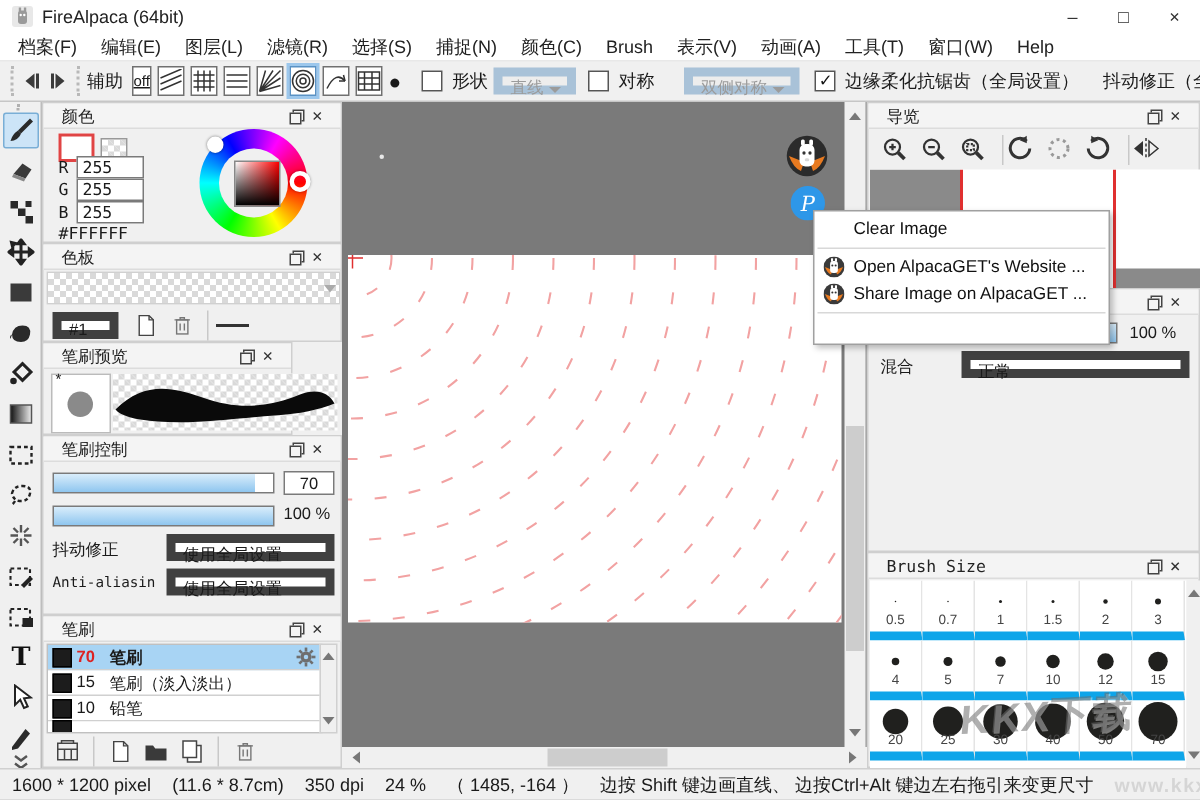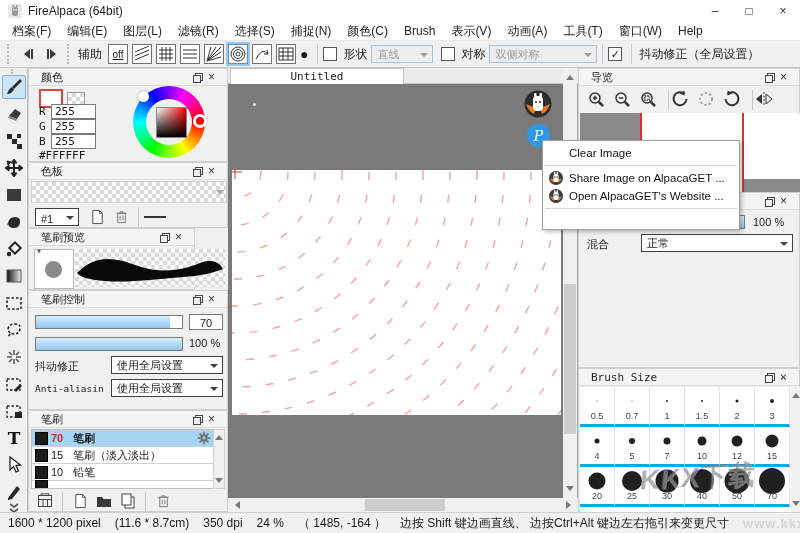--- a/index.html
+++ b/index.html
@@ -22,21 +22,21 @@
   .menu-item{padding:1px 8px;white-space:nowrap;color:#222;}
 
   
   #toolbar{left:0;top:40px;width:800px;height:28px;background:#f0f0f0;border-top:1px solid #e8e8e8;border-bottom:1px solid #c6c6c6;box-sizing:border-box;display:flex;align-items:center;padding-left:4px;white-space:nowrap;}
   .grip{width:4px;height:20px;border-left:2px dotted #b8b8b8;margin:0 3px;}
   .tbtn{width:20px;height:20px;display:flex;align-items:center;justify-content:center;margin:0 2px;}
   .snap{width:20px;height:20px;border:1px solid #707070;background:#fff;display:flex;align-items:center;justify-content:center;margin:0 2px;box-sizing:border-box;}
   .snap.sel{box-shadow:0 0 0 2px #9cc7ec;border-color:#5a92c4;}
   .vsep{width:1px;height:20px;background:#c8c8c8;margin:0 5px;}
   .cb{width:12px;height:12px;border:1px solid #555;background:#fff;display:inline-flex;align-items:center;justify-content:center;font-size:11px;line-height:1;color:#111;margin-right:4px;flex:none;}
-  .dd{height:18px;border:1px solid #404040;background:#fff;display:inline-flex;align-items:flex-end;padding:0 16px 0 5px;position:relative;box-sizing:border-box;font-size:11px;}
+  .dd{height:18px;border:6px solid #404040;background:#fff;display:inline-flex;align-items:flex-start;padding:0 16px 0 5px;position:relative;box-sizing:border-box;font-size:11px;}
   .dd::after{content:"";position:absolute;right:4px;top:7px;border:4px solid transparent;border-top-color:#404040;}
   .dd.dis{border-color:#a9c2d8;background:#ededed;color:#9b9b9b;}
   .dd.dis::after{border-top-color:#9b9b9b;}
   .tb-label{margin:0 4px 0 2px;}
 
   
   #toolcol{left:0;top:68px;width:28px;height:444px;background:#f0f0f0;border-right:1px solid #bdbdbd;box-sizing:border-box;}
   .tool{position:absolute;left:2px;width:24px;height:24px;display:flex;align-items:center;justify-content:center;}
   .tool.sel{background:#cce4f7;border:1px solid #79aed6;box-sizing:border-box;border-radius:2px;}
   .tool svg{display:block;}
@@ -101,21 +101,21 @@
   #layer-list{position:absolute;left:2px;top:204px;width:218px;height:70px;background:#8f8f8f;border:1px solid #7a7a7a;box-sizing:border-box;overflow:hidden;}
   #layer-row{position:absolute;left:0;top:2px;width:204px;height:38px;background:#a6d2f0;display:flex;align-items:center;}
   #vis-col{width:15px;height:38px;background:#e6e6e6;border-right:1px solid #9a9a9a;display:flex;align-items:center;justify-content:center;box-sizing:border-box;}
   #vis-dot{width:8px;height:8px;border-radius:50%;background:#aaa;border:1px solid #888;}
   #layer-thumb{width:40px;height:29px;background:#fff;border:1px solid #555;margin-left:6px;}
   #layer-name{margin-left:12px;font-weight:bold;font-size:12px;}
   .lscroll{position:absolute;right:1px;width:12px;height:12px;color:#777;font-size:9px;text-align:center;line-height:12px;}
 
   
   #bs-grid{position:absolute;left:1px;top:318px;width:211px;height:125px;background:#fff;overflow:hidden;}
-  .bs-cell{position:absolute;width:35px;height:40px;border-right:1px solid #e4e4e4;border-bottom:3px solid #0ea5e9;box-sizing:border-box;background:#fff;}
+  .bs-cell{position:absolute;width:35px;height:40px;border-right:1px solid #e4e4e4;border-bottom:6px solid #0ea5e9;box-sizing:border-box;background:#fff;}
   .bs-dot{position:absolute;left:50%;top:14px;transform:translate(-50%,-50%);border-radius:50%;background:#20201e;}
   .bs-lab{position:absolute;left:0;right:0;bottom:3px;text-align:center;font-size:9px;color:#444;}
   #bs-scroll{position:absolute;left:212px;top:318px;width:10px;height:125px;background:#f0f0f0;}
 
   
   #wm-graffiti{left:640px;top:458px;width:170px;font-size:27px;font-weight:bold;color:rgba(110,110,110,.55);
     transform:rotate(-3deg) skewX(-8deg);letter-spacing:1px;z-index:60;pointer-events:none;
     text-shadow:1px 1px 0 rgba(255,255,255,.4);}
   #wm-url{font-weight:bold;color:#d5d5d5;font-size:13px;letter-spacing:1px;}
 
@@ -223,25 +223,26 @@
     </div>
     <span class="tb-label" style="font-size:14px;">●</span>
     <span class="vsep"></span>
     <span class="cb"></span>
     <span class="tb-label">形状</span>
     <span class="dd dis" style="width:62px;">
         <span>直线</span>
       </span>
     <span class="cb" style="margin-left:8px;"></span>
     <span class="tb-label">对称</span>
-    <span class="dd dis" style="width:108px;">
+    <span class="dd dis" style="width:108px;margin-left:16px;">
         <span>双侧对称</span>
       </span>
     <span class="vsep"></span>
     <span class="cb">✓</span>
+    <span class="tb-label">边缘柔化抗锯齿（全局设置）</span>
     <span class="vsep"></span>
     <span class="tb-label">抖动修正（全局设置）</span>
 
   </div>
 
   <div id="toolcol" class="abs">
     <div style="position:absolute;left:11px;top:1px;width:4px;height:5px;border-left:2px dotted #b0b0b0;"></div>
     <div class="tool sel" style="top:7px;">
         <svg width="18" height="18" viewBox="0 0 18 18">
           <path d="M7 9 L15 1 L17 3 L9 11 z" fill="#2a2a2a"></path>
@@ -522,23 +523,20 @@
       <span class="tbtn">
           <svg width="15" height="16" viewBox="0 0 16 16" stroke="#777" fill="none">
             <rect x="4" y="4" width="8" height="10"></rect>
             <path d="M2.5 4 H13.5 M6.5 4 V2.5 H9.5 V4 M6.5 6.5 V11.5 M9.5 6.5 V11.5"></path>
           </svg>
         </span>
     </div>
   </div>
 
   <div id="canvas-area" class="abs">
-    <div id="tabbar">
-      <div id="tab" class="mono">Untitled</div>
-    </div>
 
     <svg id="doc-canvas" width="329" height="245" style="position:absolute;left:4px;top:102px;background:#fff;">
         <g fill="none" stroke="#f2a2a2" stroke-width="1.4" stroke-dasharray="8 15">
           <circle cx="3" cy="2" r="26"></circle>
           <circle cx="3" cy="2" r="53"></circle>
           <circle cx="3" cy="2" r="80"></circle>
           <circle cx="3" cy="2" r="107"></circle>
           <circle cx="3" cy="2" r="134"></circle>
           <circle cx="3" cy="2" r="161"></circle>
           <circle cx="3" cy="2" r="188"></circle>
@@ -842,34 +840,34 @@
         <svg class="micon" width="14" height="14" viewBox="0 0 14 14">
           <circle cx="7" cy="7" r="7" fill="#3a3a3a"></circle>
           <path d="M1 7 q1.5 4 4 5 l1 -3 z" fill="#e87a20"></path>
           <path d="M13 7 q-1.5 4 -4 5 l-1 -3 z" fill="#e87a20"></path>
           <rect x="4.4" y="3" width="5.2" height="8" rx="2" fill="#fff"></rect>
           <rect x="5" y="1.2" width="1.4" height="2.2" fill="#fff"></rect>
           <rect x="7.6" y="1.2" width="1.4" height="2.2" fill="#fff"></rect>
           <circle cx="5.9" cy="6" r=".7" fill="#333"></circle>
           <circle cx="8.1" cy="6" r=".7" fill="#333"></circle>
         </svg>
-        <span>Share Image on AlpacaGET ...</span>
+        <span>Open AlpacaGET's Website ...</span>
       </div>
       <div class="ctx-item">
         <svg class="micon" width="14" height="14" viewBox="0 0 14 14">
           <circle cx="7" cy="7" r="7" fill="#3a3a3a"></circle>
           <path d="M1 7 q1.5 4 4 5 l1 -3 z" fill="#e87a20"></path>
           <path d="M13 7 q-1.5 4 -4 5 l-1 -3 z" fill="#e87a20"></path>
           <rect x="4.4" y="3" width="5.2" height="8" rx="2" fill="#fff"></rect>
           <rect x="5" y="1.2" width="1.4" height="2.2" fill="#fff"></rect>
           <rect x="7.6" y="1.2" width="1.4" height="2.2" fill="#fff"></rect>
           <circle cx="5.9" cy="6" r=".7" fill="#333"></circle>
           <circle cx="8.1" cy="6" r=".7" fill="#333"></circle>
         </svg>
-        <span>Open AlpacaGET's Website ...</span>
+        <span>Share Image on AlpacaGET ...</span>
       </div>
       <div class="ctx-div"></div>
     </div>
 
   <div id="wm-graffiti" class="abs">KKX下载</div>
 
   <div id="statusbar" class="abs">
     <span>1600 * 1200 pixel</span>
     <span>(11.6 * 8.7cm)</span>
     <span>350 dpi</span>

